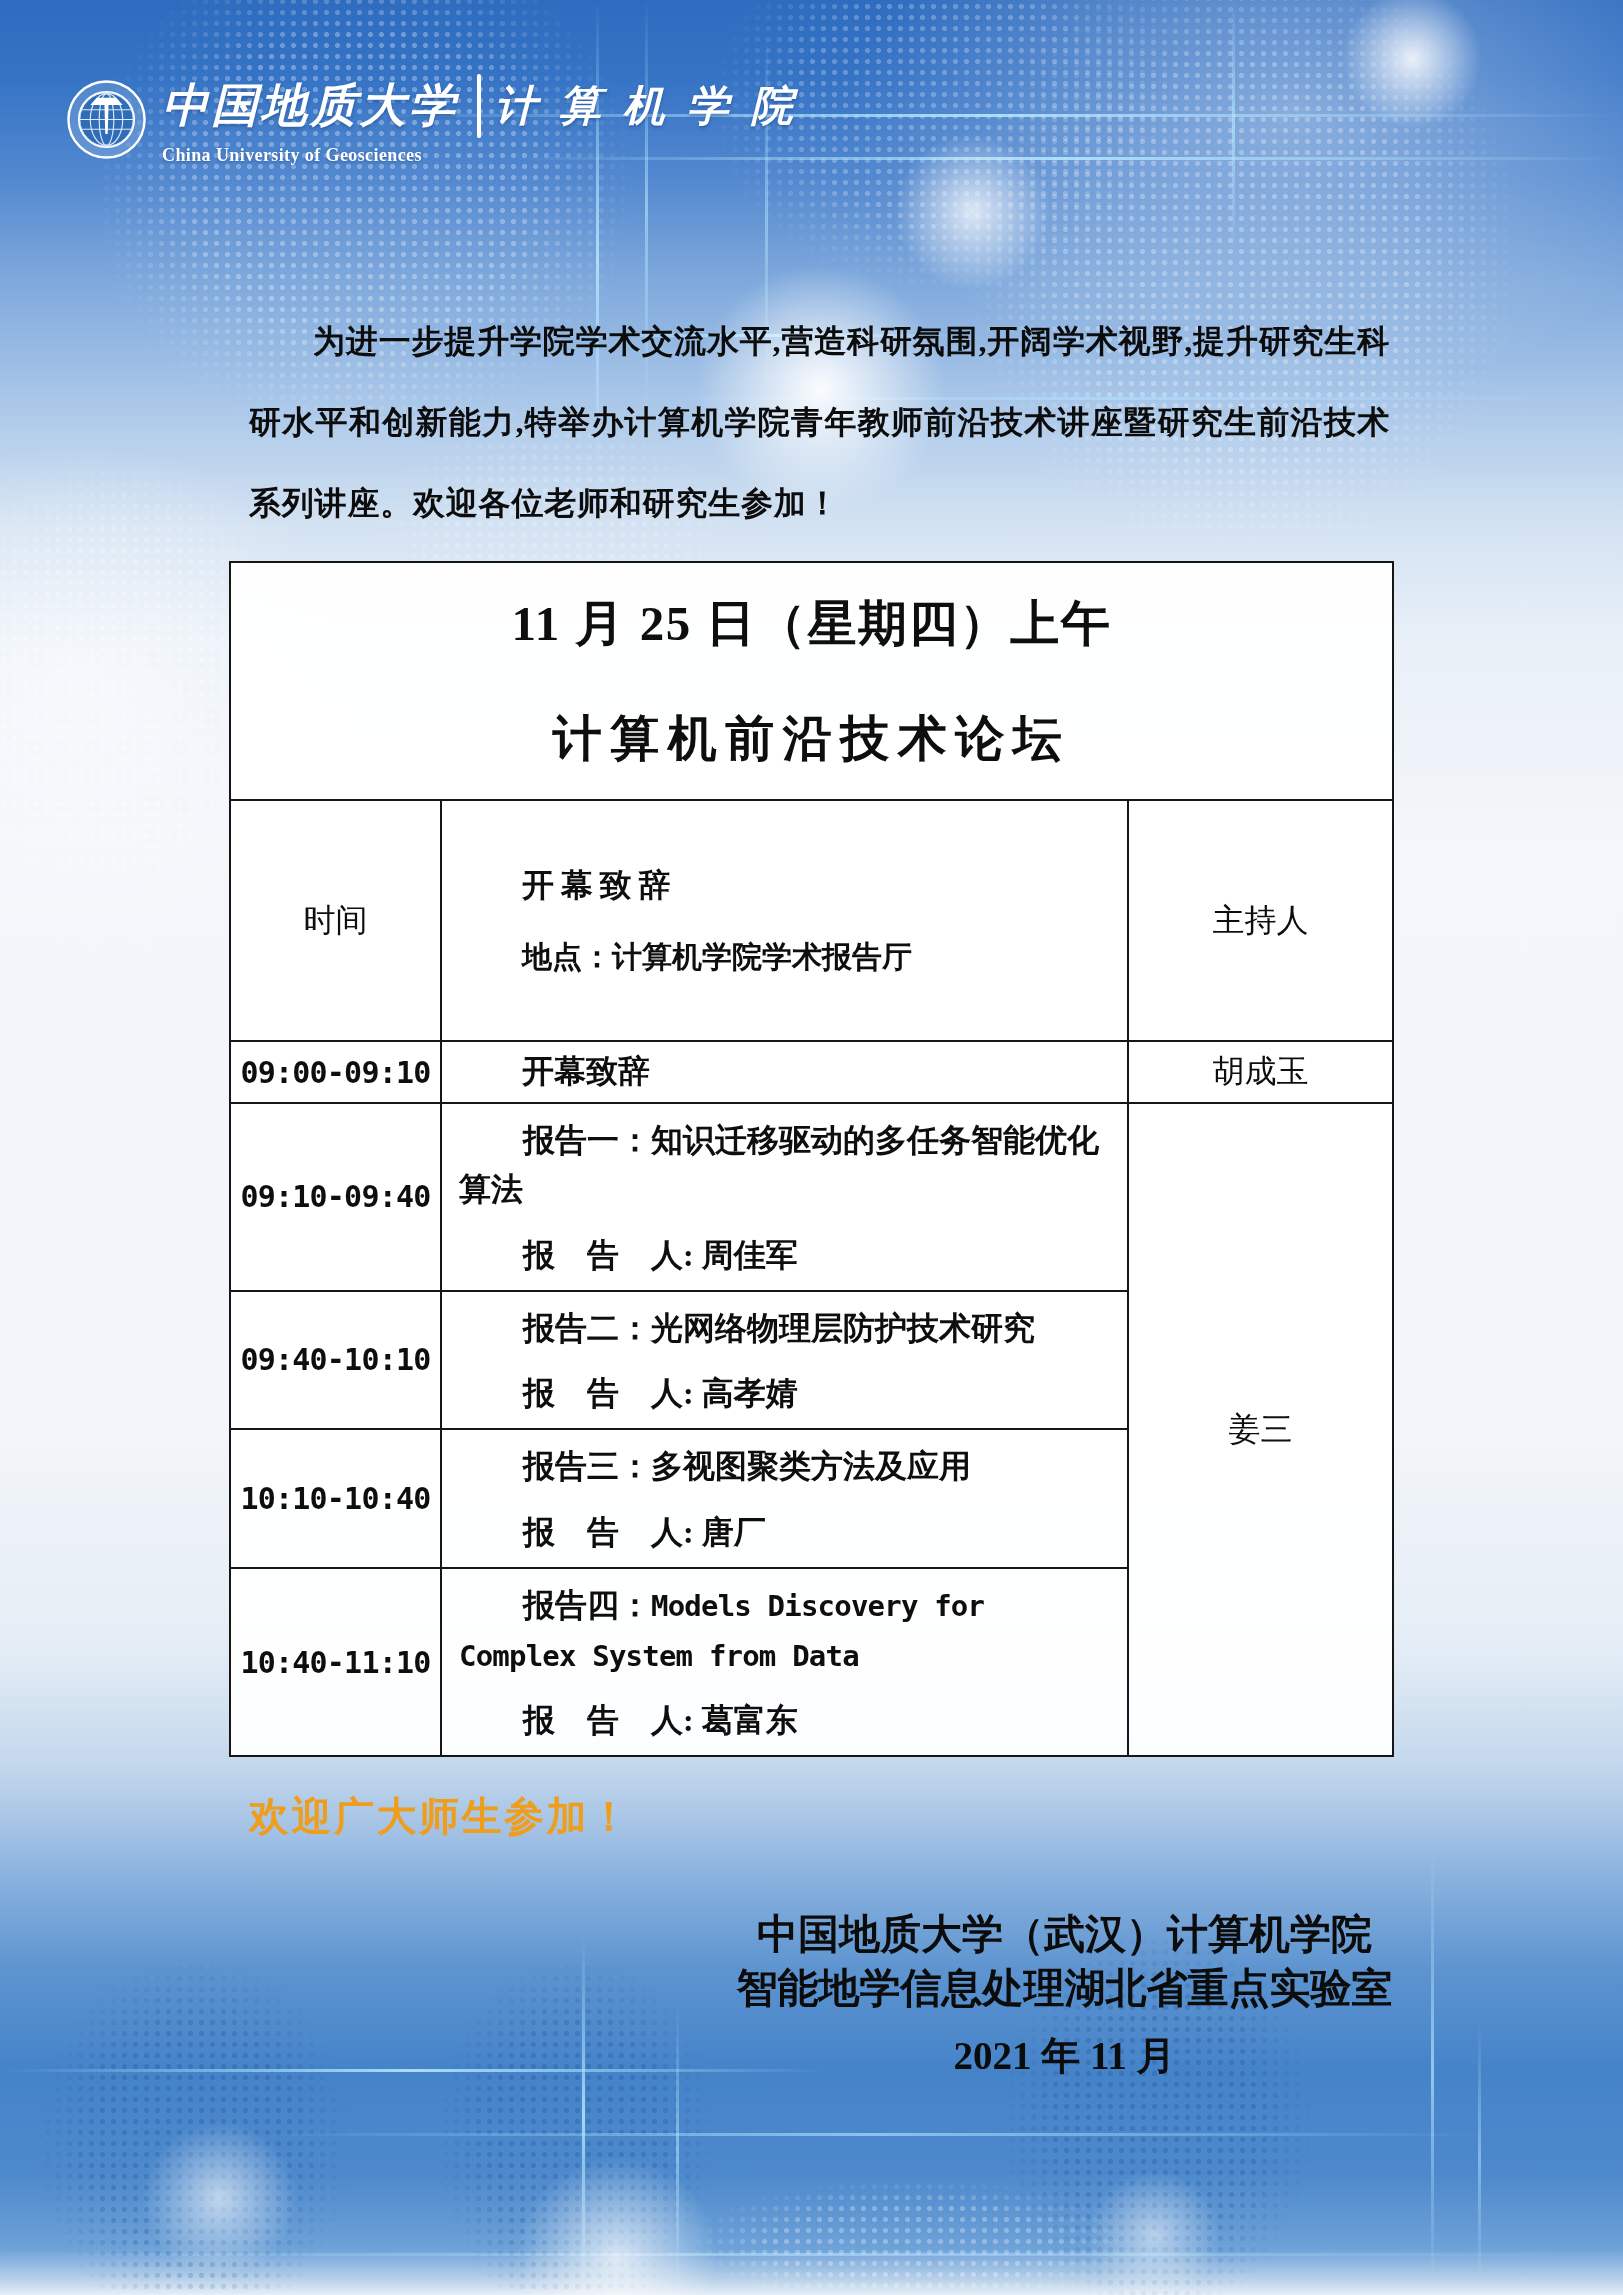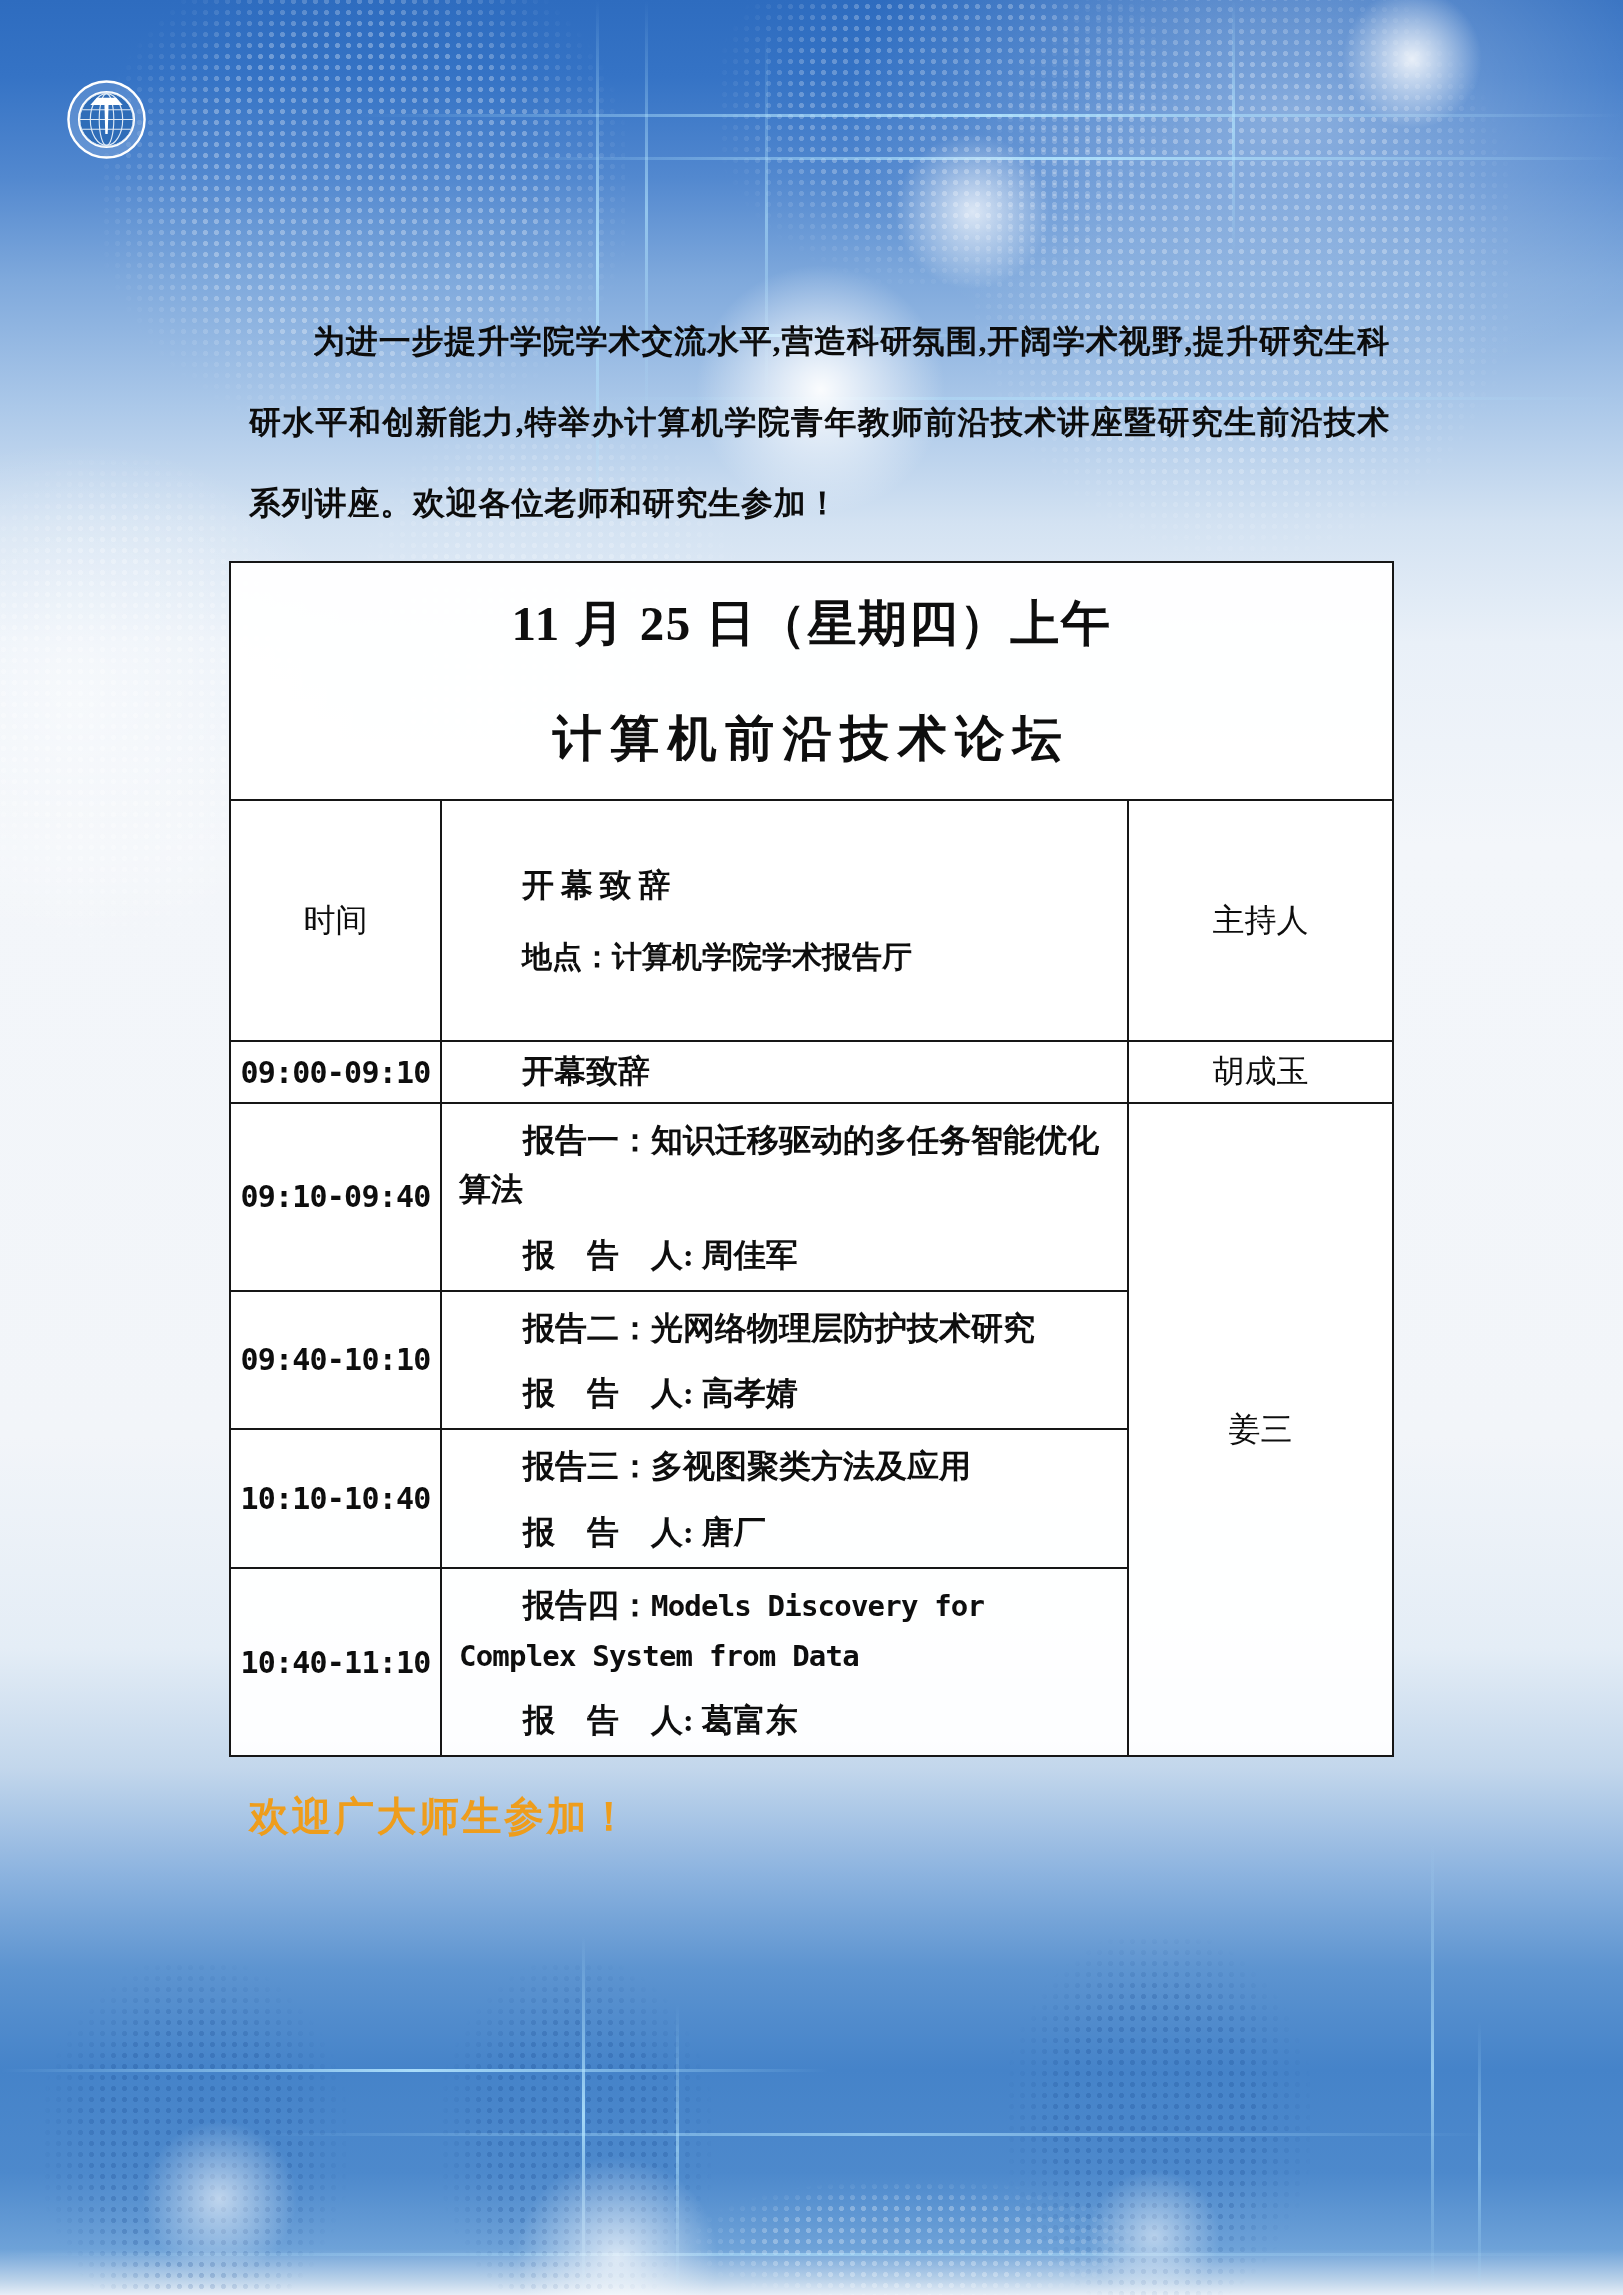--- a/index.html
+++ b/index.html
@@ -124,20 +124,28 @@
       <circle cx="50" cy="50" r="34" fill="#2f6db8" stroke="#ffffff" stroke-width="2.5"></circle>
       <ellipse cx="50" cy="50" rx="33" ry="33" fill="none" stroke="#cfe0f2" stroke-width="1.2"></ellipse>
       <ellipse cx="50" cy="50" rx="20" ry="32" fill="none" stroke="#dfeaf6" stroke-width="1.4"></ellipse>
       <ellipse cx="50" cy="50" rx="9" ry="32" fill="none" stroke="#dfeaf6" stroke-width="1.4"></ellipse>
       <line x1="19" y1="38" x2="81" y2="38" stroke="#dfeaf6" stroke-width="1.4"></line>
       <line x1="17" y1="50" x2="83" y2="50" stroke="#dfeaf6" stroke-width="1.4"></line>
       <line x1="19" y1="62" x2="81" y2="62" stroke="#dfeaf6" stroke-width="1.4"></line>
       <polygon points="30,32 70,32 62,23 38,23" fill="#ffffff"></polygon>
       <polygon points="47.5,32 52.5,32 51.5,68 48.5,68" fill="#ffffff"></polygon>
     </svg>
+    <div class="logo-text">
+      <div class="logo-row">
+        <span class="uni-cn">中国地质大学</span>
+        <span class="logo-bar"></span>
+        <span class="college-cn">计算机学院</span>
+      </div>
+      <div class="uni-en">China University of Geosciences</div>
+    </div>
   </div>
 
   <div class="intro">为进一步提升学院学术交流水平,营造科研氛围,开阔学术视野,提升研究生科研水平和创新能力,特举办计算机学院青年教师前沿技术讲座暨研究生前沿技术系列讲座。欢迎各位老师和研究生参加！</div>
 
   <div class="sched-wrap">
     <table class="sched">
       <colgroup>
           <col class="c1">
           <col class="c2">
           <col class="c3">
@@ -190,15 +198,20 @@
           <div class="talk-title"><span>报告四：</span><span class="en">Models Discovery for Complex System from Data</span></div>
           <div class="talk-speaker">报　告　人: 葛富东</div>
         </td>
       </tr>
     </tbody>
       </table>
   </div>
 
   <div class="welcome">欢迎广大师生参加！</div>
 
+  <div class="footer">
+    <div class="f1">中国地质大学（武汉）计算机学院</div>
+    <div class="f2">智能地学信息处理湖北省重点实验室</div>
+    <div class="f3">2021 年 11 月</div>
+  </div>
 
 </div>
 
 
 </body></html>

